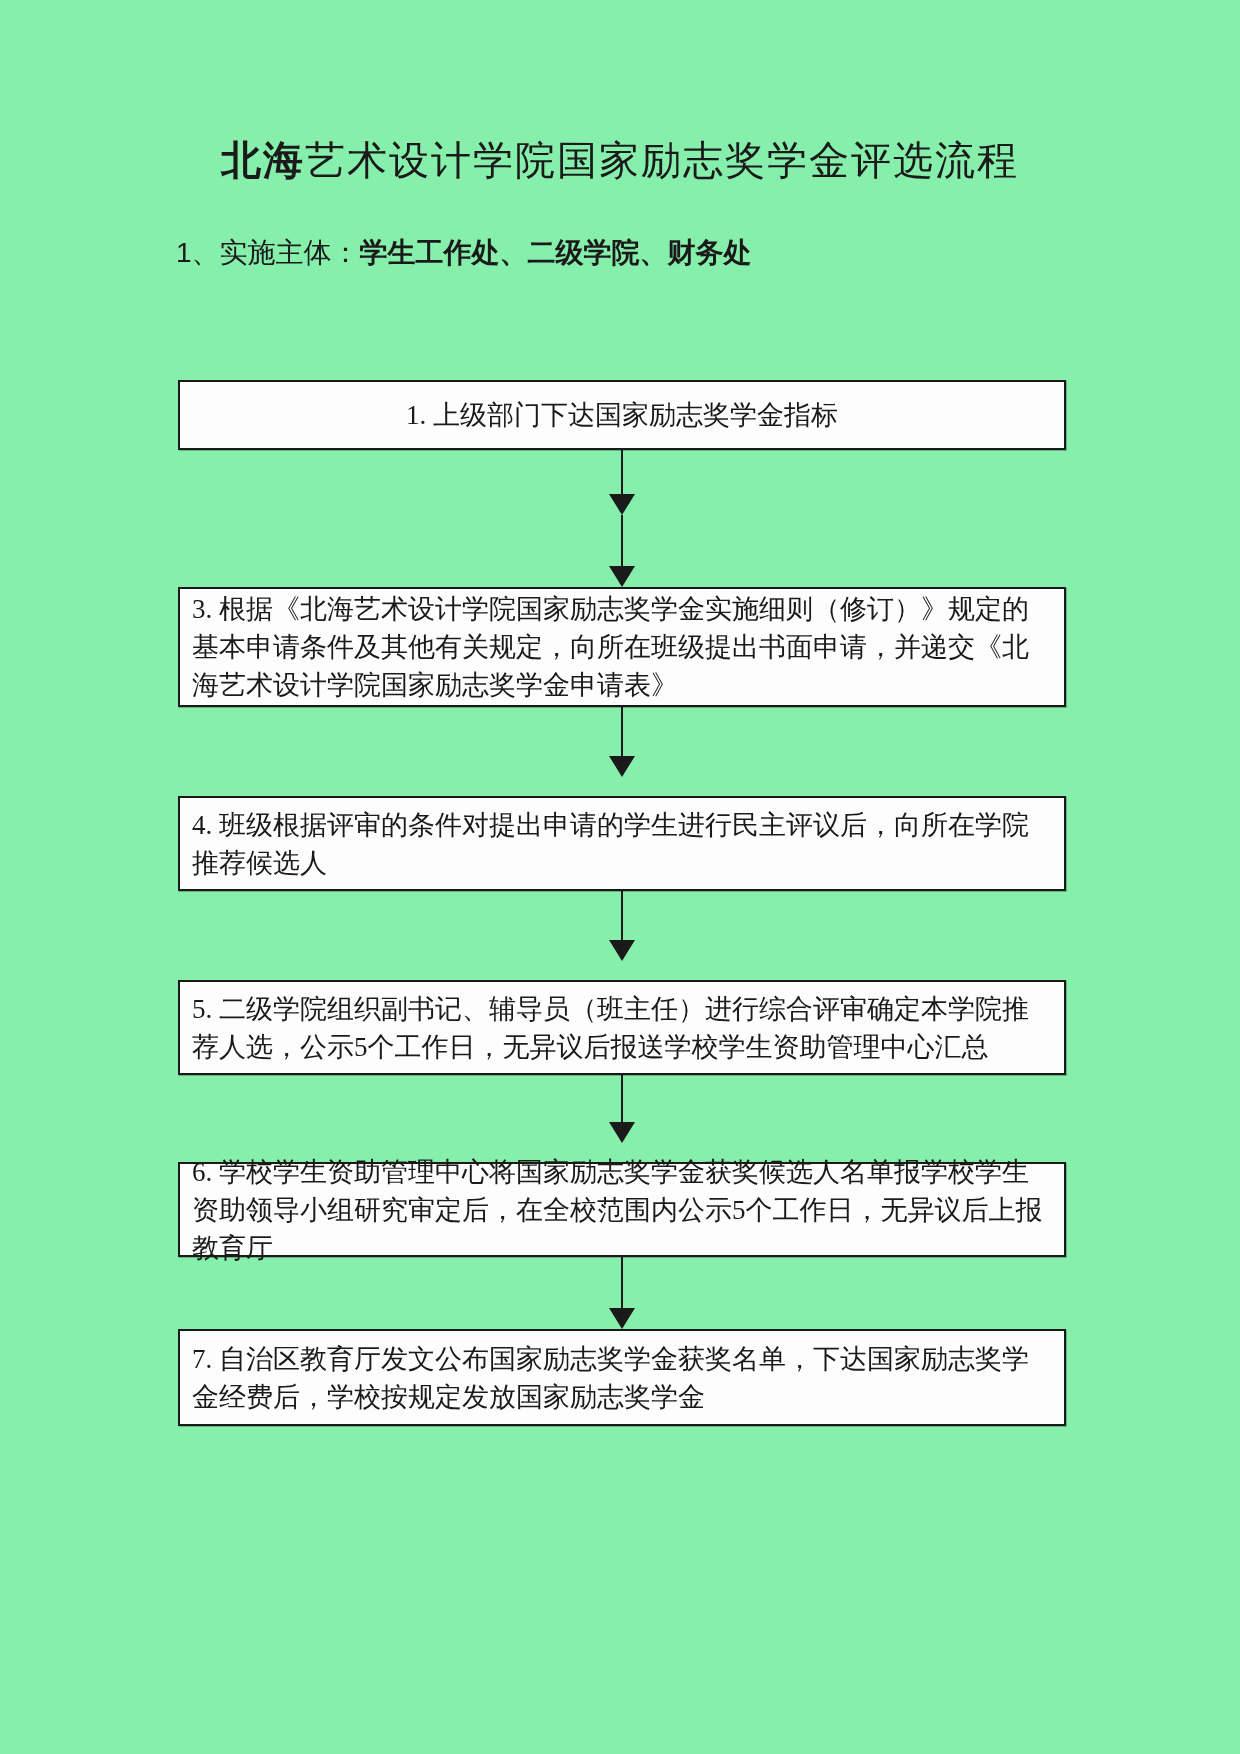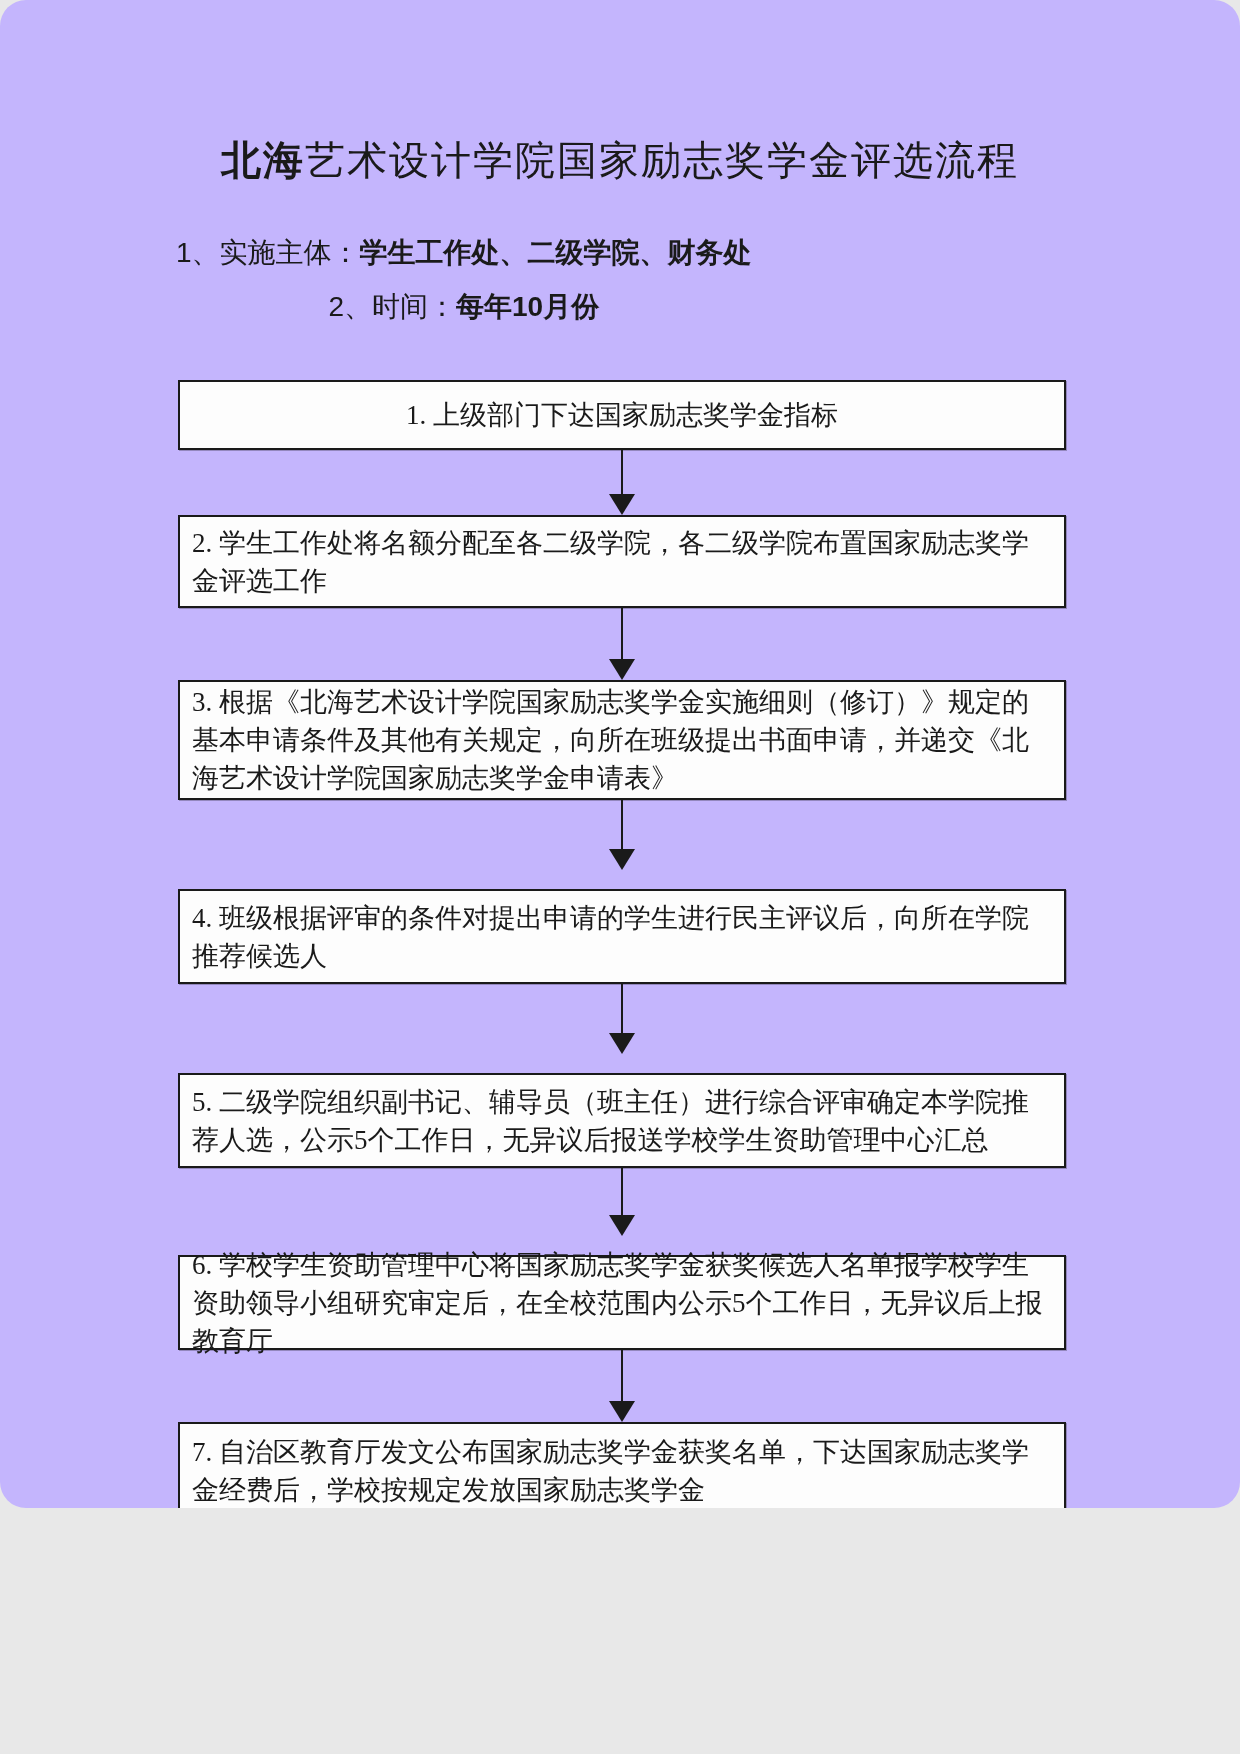--- a/index.html
+++ b/index.html
@@ -1,26 +1,25 @@
 <!DOCTYPE html>
 <html lang="zh"><head>
 <meta charset="utf-8">
 <style>
   html, body { margin: 0; padding: 0; }
   body { background: #e8e8e8; }
   .page {
     position: relative;
     width: 1240px;
-    height: 1508px;
+    height: 1754px;
     margin: 0 auto;
-    background: #c4b5fd;
+    background: #86efac;
     color: #1a1a1a;
     font-family: "Liberation Sans", sans-serif;
     overflow: hidden;
-    border-radius: 26px;
   }
   .doc-title {
     position: absolute;
     top: 106px;
     left: 0;
     width: 100%;
     text-align: center;
     font-size: 40px;
     font-weight: 400;
     letter-spacing: 2px;
@@ -92,37 +91,33 @@
 </style>
 </head>
 <body>
 
 <div class="page">
 
   <h1 class="doc-title"><span class="t-bold">北海</span><span>艺术设计学院国家励志奖学金评选流程</span></h1>
 
   <div class="intro">
     <div class="intro-item"><span class="prefix">1、实施主体：</span><span class="value">学生工作处、二级学院、财务处</span></div>
-    <div class="intro-item"><span class="prefix">2、时间：</span><span class="value">每年10月份</span></div>
   </div>
 
   <div class="flow">
 
     <div class="flow-box centered h70">
       <span>1. 上级部门下达国家励志奖学金指标</span>
     </div>
 
     <div class="flow-arrow a65">
       <div class="arrow-line"></div>
       <div class="arrow-head"></div>
     </div>
 
-    <div class="flow-box h93">
-      <span>2. 学生工作处将名额分配至各二级学院，各二级学院布置国家励志奖学金评选工作</span>
-    </div>
 
     <div class="flow-arrow a72">
       <div class="arrow-line"></div>
       <div class="arrow-head"></div>
     </div>
 
     <div class="flow-box h120">
       <span>3. 根据《北海艺术设计学院国家励志奖学金实施细则（修订）》规定的基本申请条件及其他有关规定，向所在班级提出书面申请，并递交《北海艺术设计学院国家励志奖学金申请表》</span>
     </div>
 

